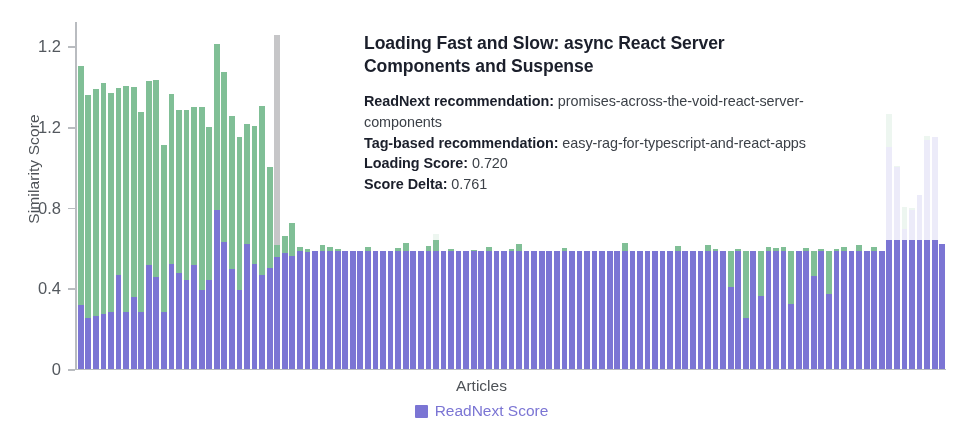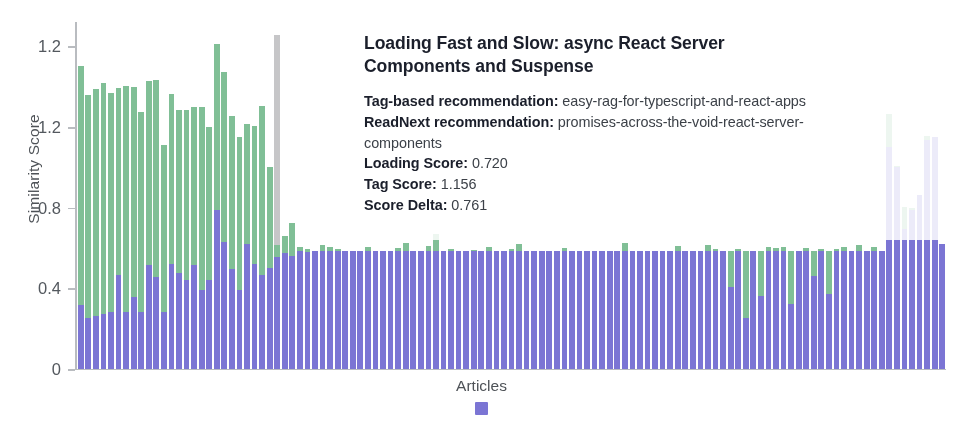--- a/index.html
+++ b/index.html
@@ -595,27 +595,27 @@
       </div>
       <div class="bar-col" style="left: 862.35px; width: 5.74296px;">
         <div class="seg seg-base" style="height: 125.081px; bottom: 0px;"></div>
       </div>
     </div>
 
   <div style="position: absolute; left: 364px; top: 0px; width: 582px; height: 240px; background: rgba(255, 255, 255, 0.86); z-index: 20; pointer-events: none;"></div>
     <div class="tooltip">
     <div class="tt-title">Loading Fast and Slow: async React Server Components and Suspense</div>
     <div id="tt-rows">
+        <div class="tt-row"><b>ReadNext recommendation:</b><span> promises-across-the-void-react-server-components</span></div>
         <div class="tt-row"><b>Tag-based recommendation:</b><span> easy-rag-for-typescript-and-react-apps</span></div>
-        <div class="tt-row"><b>ReadNext recommendation:</b><span> promises-across-the-void-react-server-components</span></div>
         <div class="tt-row"><b>Loading Score:</b><span> 0.720</span></div>
-        <div class="tt-row"><b>Tag Score:</b><span> 1.156</span></div>
         <div class="tt-row"><b>Score Delta:</b><span> 0.761</span></div>
       </div>
   </div>
 
   <div class="legend" id="legend">
       <div class="legend-item">
         <span class="legend-swatch" style="background: rgb(123, 117, 212);"></span>
+        <span style="color: rgb(123, 117, 212);">ReadNext Score</span>
       </div>
     </div>
 
 </div>
 
 </body></html>

